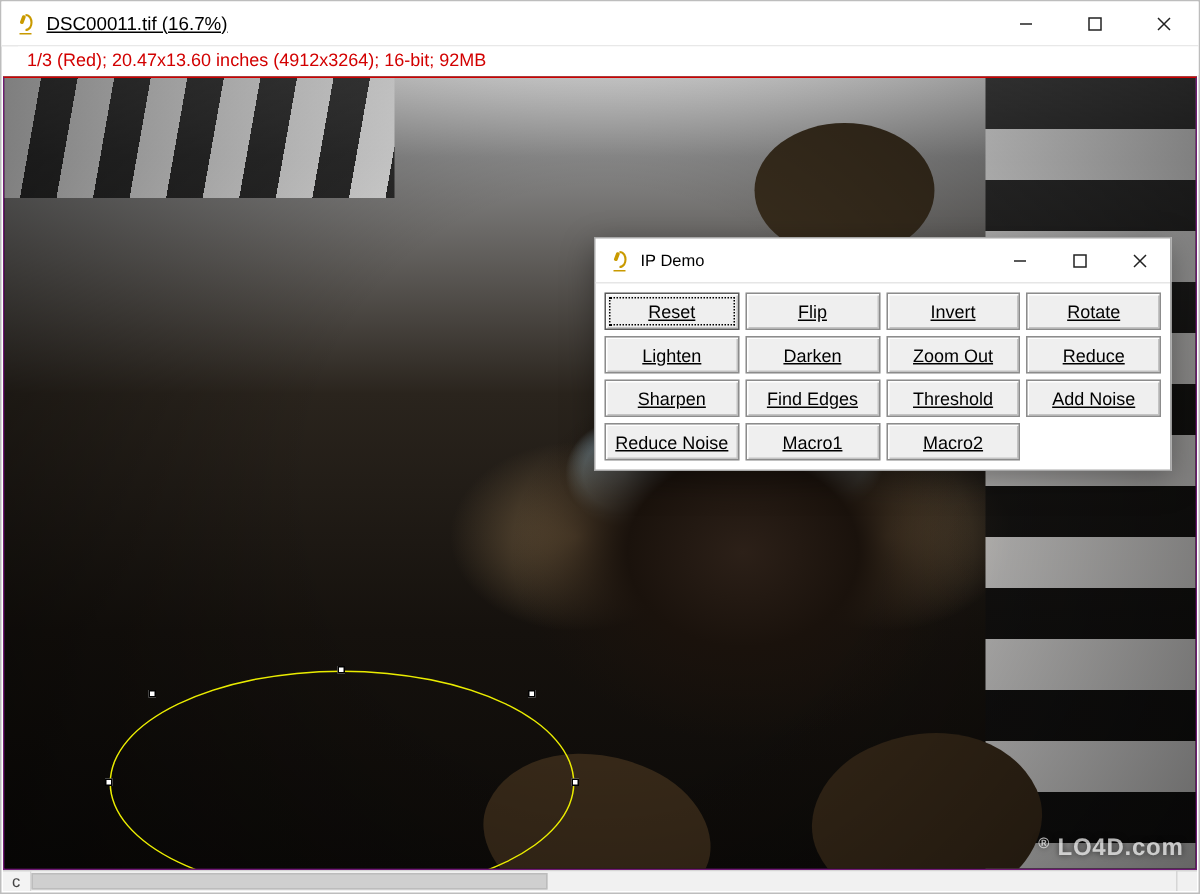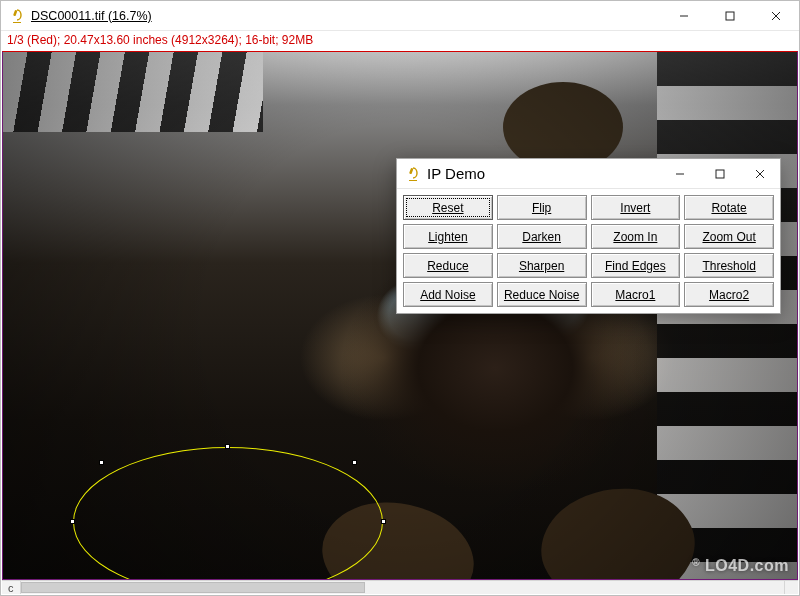--- a/index.html
+++ b/index.html
@@ -8,21 +8,21 @@
   
   .main-window { position:absolute; left:0; top:0; width:800px; height:596px; border:1px solid #bdbdbd; background:#fff; }
   .titlebar { height:30px; display:flex; align-items:center; background:#fff; border-bottom:1px solid #e8e8e8;text-decoration:underline; }
   .titlebar .app-icon { width:16px; height:16px; margin:0 6px 0 8px; position:relative; }
   .titlebar .app-icon svg { width:16px; height:16px; }
   .titlebar .title { flex:1; font-size:12.5px; color:#000; }
   .titlebar .win-controls { display:flex; height:100%; }
   .titlebar .win-btn { width:46px; display:flex; align-items:center; justify-content:center; color:#222; }
   .titlebar .win-btn svg { width:10px; height:10px; }
 
-  .status-line { padding:2px 6px 3px 6px; font-size:12px; color:#d20000; background:#fff; }
+  .status-line { padding:2px 6px 3px 6px; font-size:12px; color:#d20000; background:#fff;margin-left:11px; }
 
   
   .canvas-wrap { position:absolute; left:1px; top:50px; right:1px; bottom:15px; background:#000; overflow:hidden; border:1px solid #701a75; border-top:1px solid #d20000; }
   .fake-image { position:absolute; inset:0; }
   
   .fake-image .layer1 { position:absolute; inset:0;
     background:
       radial-gradient(220px 180px at 62% 60%, #2c2018 0%, #1a120c 35%, rgba(0,0,0,0) 70%),
       radial-gradient(120px 90px at 48% 58%, #6f5a3e 0%, rgba(0,0,0,0) 70%),
       radial-gradient(120px 90px at 74% 58%, #6f5a3e 0%, rgba(0,0,0,0) 70%),
@@ -54,21 +54,21 @@
   .statusbar { position:absolute; left:1px; right:14px; bottom:1px; height:14px; display:flex; background:#f3f3f3; border-top:1px solid #d6d6d6; font-size:11px; }
   .statusbar .cell { padding:0 6px; border-right:1px solid #d6d6d6; line-height:14px; color:#444;}
   .statusbar .hscroll { flex:1; position:relative; background:#f1f1f1; }
   .statusbar .hscroll .thumb { position:absolute; left:0; top:1px; bottom:1px; width:45%; background:#cfcfcf; border:1px solid #bcbcbc;}
   .vscroll-stub{position:absolute;right:1px;bottom:1px;width:14px;height:14px;background:#f1f1f1;border-left:1px solid #d6d6d6;border-top:1px solid #d6d6d6;}
 
   
   .dialog { position:absolute; left:395px; top:157px; width:385px; border:1px solid #a8a8a8; background:#fff; box-shadow:0 6px 20px rgba(0,0,0,.35); }
   .dialog .dlg-titlebar { height:30px; display:flex; align-items:center; border-bottom:1px solid #e6e6e6; }
   .dialog .dlg-titlebar .app-icon{ width:16px; height:16px; margin:0 6px 0 8px;}
-  .dialog .dlg-title { flex:1; font-size:15px; color:#000; }
+  .dialog .dlg-title { flex:1; font-size:11px; color:#000; }
   .dialog .dlg-winctrls { display:flex; height:100%; }
   .dialog .dlg-winctrls .dlg-btn { width:40px; display:flex; align-items:center; justify-content:center; }
   .dialog .dlg-winctrls .dlg-btn svg{width:10px;height:10px;}
   .dialog .grid { display:grid; grid-template-columns:repeat(4, 1fr); gap:4px; padding:6px; }
   .dialog .btn { border:1px solid #8c8c8c; background:#efefef; height:25px; font-size:12px; color:#000; display:flex; align-items:center; justify-content:center; box-shadow:inset 1px 1px 0 #fff, inset -1px -1px 0 #c3c3c3; cursor:default;text-decoration:underline;}
   .dialog .btn.focus { outline:1px dotted #000; outline-offset:-4px; border-color:#5a5a5a; }
 
   
   .watermark { position:absolute; right:8px; bottom:4px; font-size:16px; font-weight:600; color:rgba(255,255,255,.7); letter-spacing:.5px; text-shadow:0 0 4px rgba(0,0,0,.6); pointer-events:none; }
   .watermark .reg{font-size:10px;vertical-align:top;}
@@ -167,21 +167,20 @@
           </div>
       </div>
     </div>
     <div class="grid" id="ip-grid">
         <div class="btn focus">Reset</div>
         <div class="btn">Flip</div>
         <div class="btn">Invert</div>
         <div class="btn">Rotate</div>
         <div class="btn">Lighten</div>
         <div class="btn">Darken</div>
-        <div class="btn">Zoom In</div>
         <div class="btn">Zoom Out</div>
         <div class="btn">Reduce</div>
         <div class="btn">Sharpen</div>
         <div class="btn">Find Edges</div>
         <div class="btn">Threshold</div>
         <div class="btn">Add Noise</div>
         <div class="btn">Reduce Noise</div>
         <div class="btn">Macro1</div>
         <div class="btn">Macro2</div>
       </div>

